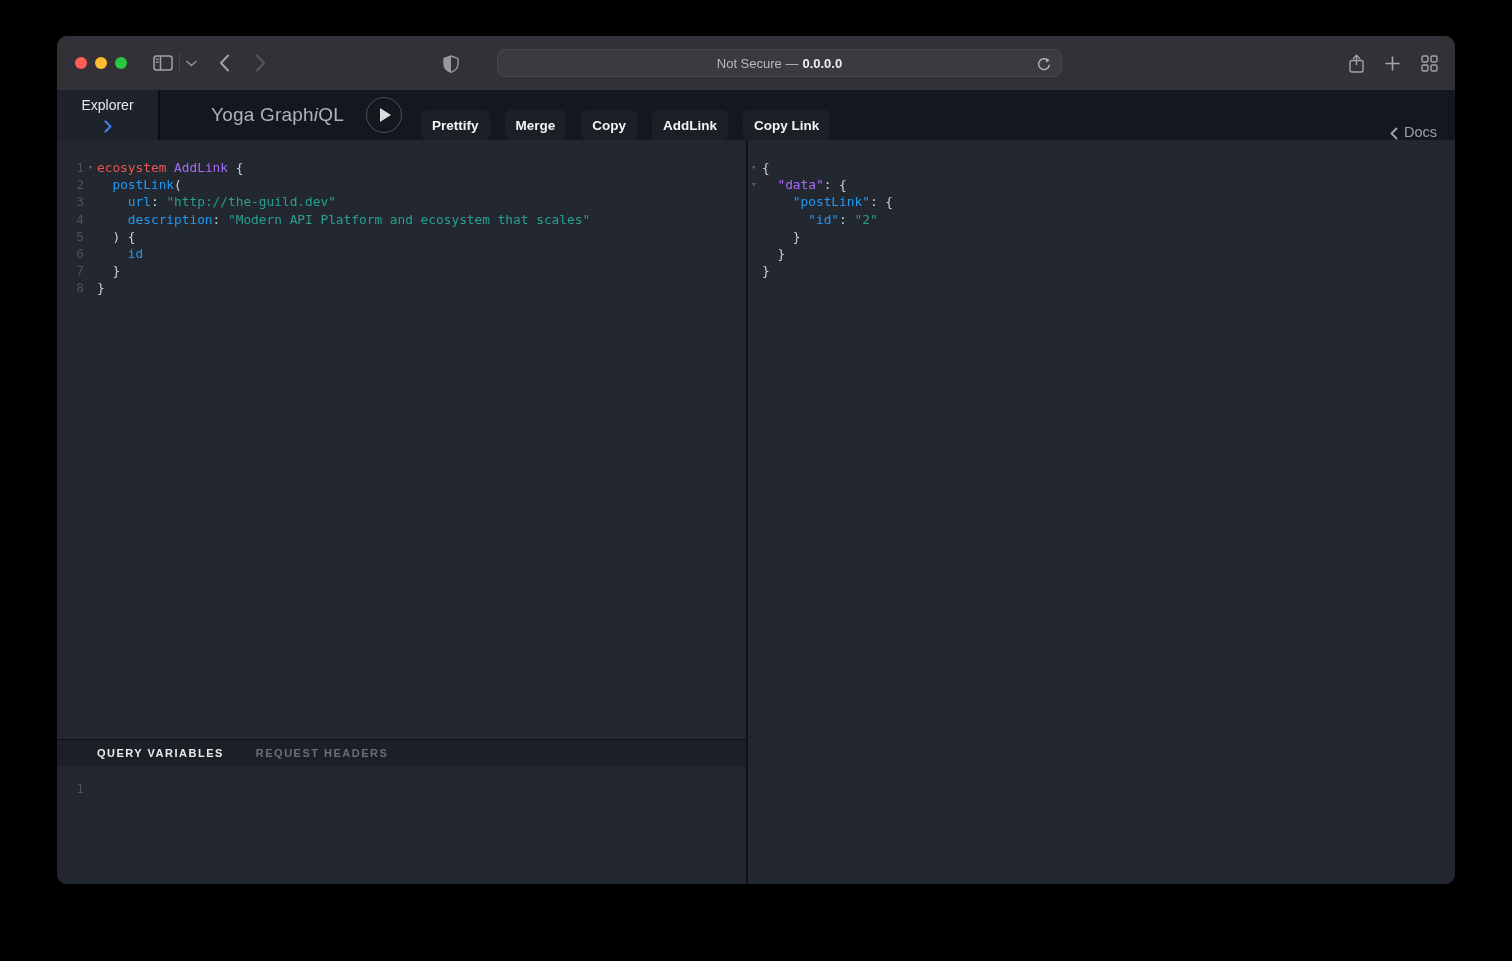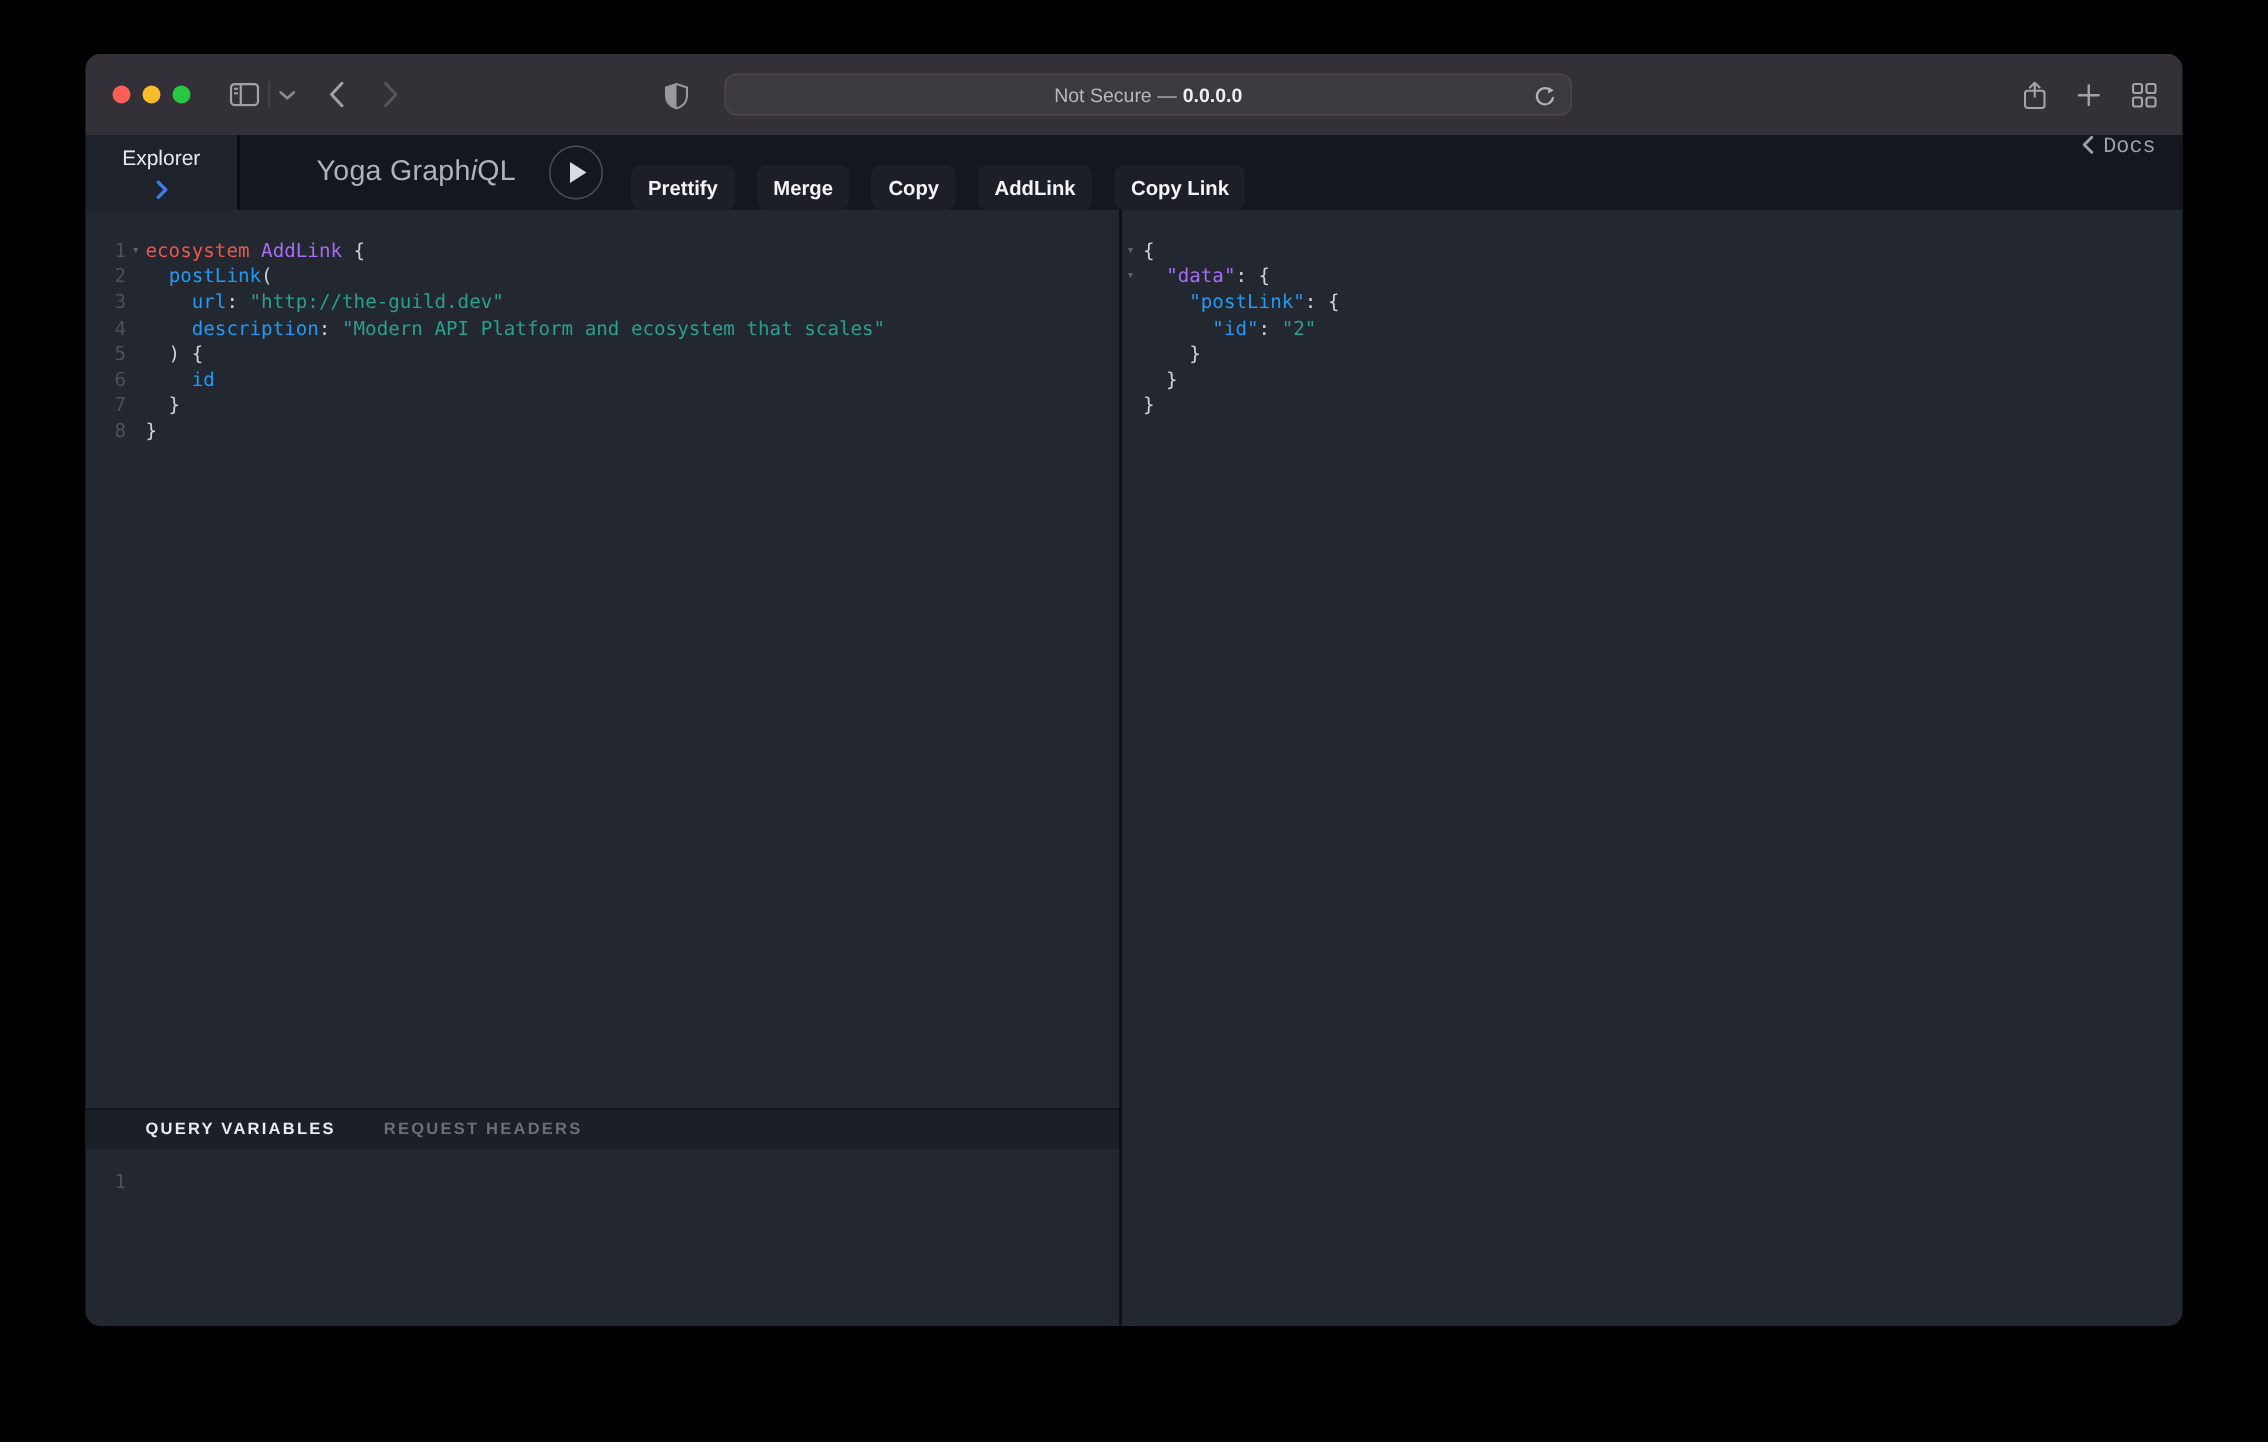--- a/index.html
+++ b/index.html
@@ -9,21 +9,21 @@
             border-radius:10px; overflow:hidden; display:flex; flex-direction:column; background:#23272f; }
 
   
   .titlebar { height:54px; background:#343037; position:relative; flex:0 0 auto; }
   .traffic { position:absolute; top:21px; width:12px; height:12px; border-radius:50%; }
   .t-close { left:18px; background:#ff5f57; }
   .t-min   { left:38px; background:#febc2e; }
   .t-zoom  { left:58px; background:#28c840; }
   .tb-icon { position:absolute; display:flex; align-items:center; justify-content:center; color:#a4a2a6; }
   .sep { position:absolute; left:122px; top:18px; width:1px; height:18px; background:#4a4650; }
-  .addressbar { position:absolute; left:426px; top:13px; width:565px; height:28px; background:#3d3940;
+  .addressbar { position:absolute; left:440px; top:13px; width:565px; height:28px; background:#3d3940;
                 border:1px solid #4b474d; border-radius:8px; display:flex; align-items:center; justify-content:center;
                 font-size:13px; color:#b9b7bb; }
   .addressbar .host { color:#efedf0; font-weight:600; margin-left:4px; }
   .reload { position:absolute; right:8px; top:5px; }
 
   
   .gq-toolbar { height:50px; background:#14171e; position:relative; flex:0 0 auto; }
   .explorer-box { position:absolute; left:0; top:0; width:103px; height:50px; background:#1e222b;
                   border-right:2px solid #0c0e13; display:flex; align-items:center; justify-content:center;
                   gap:7px; color:#e6e8ea; font-size:14px; cursor:pointer;flex-direction:column; }
@@ -31,22 +31,22 @@
               justify-content:center; color:#adb3bb; font-size:19px; letter-spacing:0.2px; }
   .gq-title .it { font-style:italic; }
   .play-btn { position:absolute; left:309px; top:7px; width:36px; height:36px; border-radius:50%;
               border:1.5px solid #4a4f57; display:flex; align-items:center; justify-content:center; cursor:pointer; }
   .play-tri { width:0; height:0; border-left:11px solid #d9dcde; border-top:7px solid transparent;
               border-bottom:7px solid transparent; margin-left:3px; }
   .btn-row { position:absolute; left:364px; top:10px; display:flex; gap:15px; }
   .gq-btn { height:30px; padding:0 11px; background:#1c2026; border-radius:6px; color:#f3f4f6;
             font-size:13.5px; font-weight:600; display:flex; align-items:center; cursor:pointer; border:none;
             font-family:"Liberation Sans", sans-serif;margin-top:10px; }
-  .docs { position:absolute; right:18px; top:0; height:50px; display:flex; align-items:flex-start; gap:6px;
-          color:#99a0a8; font-size:14.5px; cursor:pointer;font-family:Liberation Mono, monospace; }
+  .docs { position:absolute; right:18px; top:0; height:50px; display:flex; align-items:flex-end; gap:6px;
+          color:#99a0a8; font-size:14.5px; cursor:pointer; }
 
   
   .content { flex:1; display:flex; min-height:0; }
   .left-pane { width:691px; flex:0 0 auto; border-right:2px solid #0e1116; display:flex; flex-direction:column; background:#23272f; }
   .right-pane { flex:1; background:#23272f; padding-top:19px; overflow:hidden; }
   .code-scroll { flex:1; padding-top:19px; overflow:hidden; }
 
   .code-line { display:flex; height:17.2px; line-height:17.2px;
                font-family:"DejaVu Sans Mono", monospace; font-size:12.8px; white-space:pre; }
   .gutter { width:27px; flex:0 0 auto; text-align:right; color:#4b525b; }

